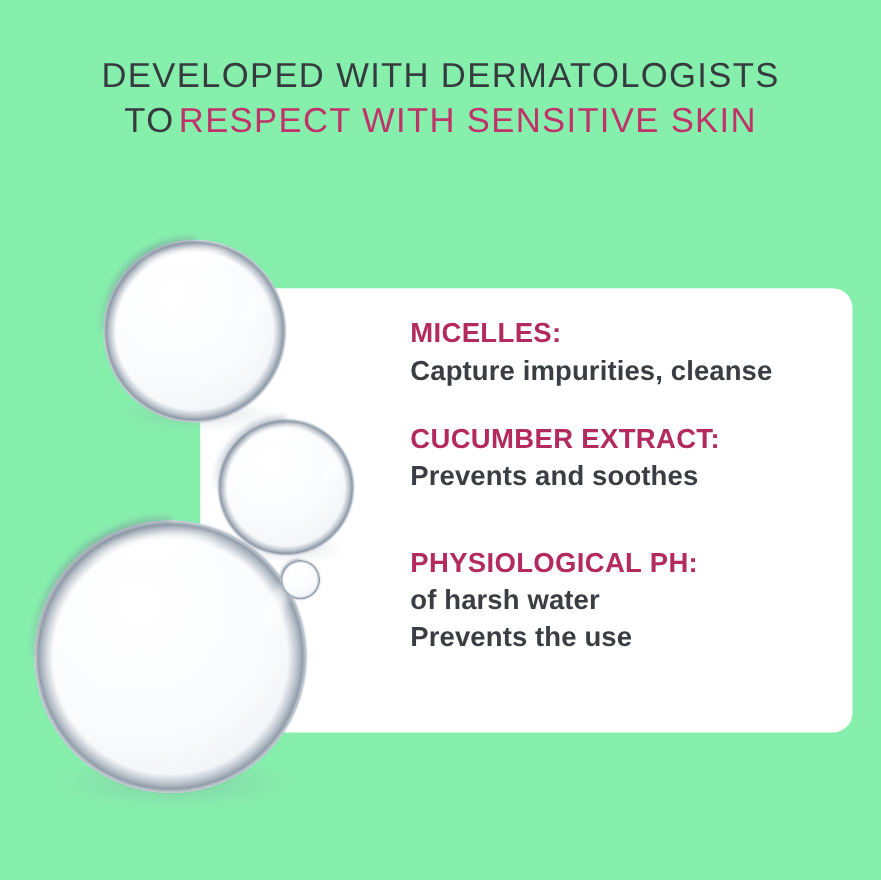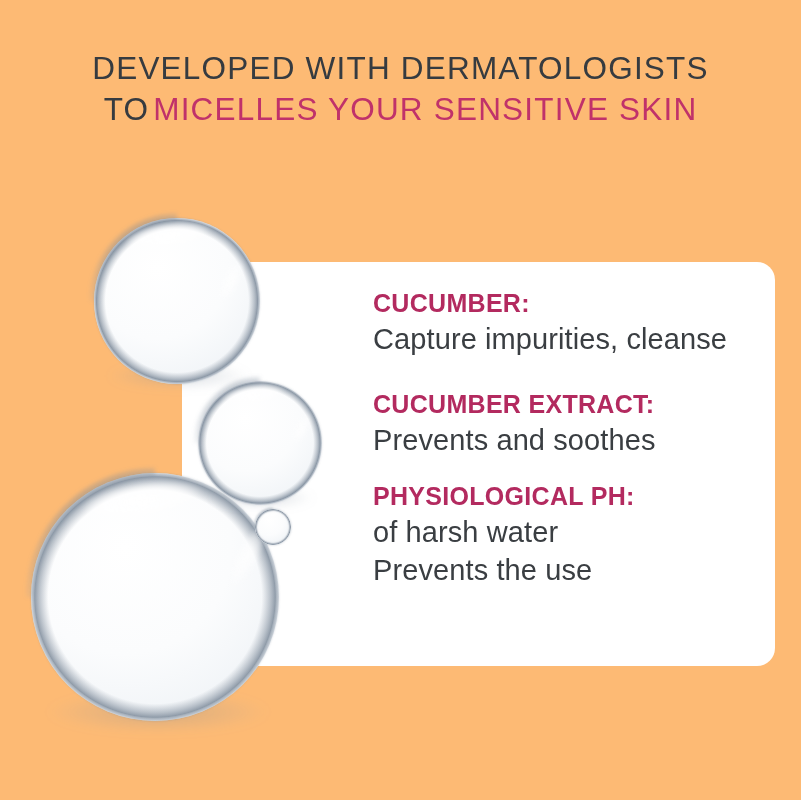--- a/index.html
+++ b/index.html
@@ -14,21 +14,21 @@
   body {
     font-family: "Liberation Sans", sans-serif;
     background: #f3f6fa;
     position: relative;
   }
 
   #stage {
     position: relative;
     width: 801px;
     height: 800px;
-    background: #fdba74;
+    background: #86efac;
     overflow: hidden;
   }
 
   
   .headline {
     position: absolute;
     left: 0;
     top: 48px;
     width: 801px;
     text-align: center;
@@ -82,42 +82,42 @@
     font-size: 25px;
     font-weight: 700;
     letter-spacing: 0.3px;
     line-height: 1.24;
     margin-bottom: 2px;
     white-space: nowrap;
   }
 
   .benefit-desc {
     color: #3a3e42;
-    font-size: 29px;
-    font-weight: 400;
+    font-size: 25px;
+    font-weight: 700;
     letter-spacing: 0.1px;
     line-height: 1.30;
   }
   .benefit-desc .dline { display: block; white-space: nowrap; }
 
   
   .benefit.b1 { margin-bottom: 30px; }
-  .benefit.b2 { margin-bottom: 22px; }
+  .benefit.b2 { margin-bottom: 48px; }
 </style>
 </head>
 <body>
 
 <div id="stage">
 
   <div class="headline">
     <span class="headline-line headline-line-1">
       <span class="hl-dark">DEVELOPED WITH DERMATOLOGISTS</span>
     </span>
     <span class="headline-line headline-line-2">
-      <span class="hl-dark">TO</span><span class="hl-pink">MICELLES YOUR SENSITIVE SKIN</span>
+      <span class="hl-dark">TO</span><span class="hl-pink">RESPECT WITH SENSITIVE SKIN</span>
     </span>
   </div>
 
   <div class="card"></div>
 
   <svg class="drops" viewBox="0 0 801 800" width="801" height="800">
     <defs>
 
       <radialGradient id="dropBody" cx="38%" cy="30%" r="78%">
         <stop offset="0%" stop-color="#ffffff"></stop>
@@ -198,21 +198,21 @@
       <circle cx="273" cy="527" r="18" fill="url(#dropRim)"></circle>
       <circle cx="273" cy="527" r="17.3" fill="none" stroke="rgba(120,134,150,0.60)" stroke-width="1.1" filter="url(#blur1)"></circle>
       <path d="M273 509 A18 18 0 0 0 255 527" fill="none" stroke="url(#arcShade)" stroke-width="3" filter="url(#blur1)"></path>
       <ellipse cx="270" cy="515" rx="9" ry="3" fill="url(#spec)" transform="rotate(-8 270 515)" filter="url(#blur1)"></ellipse>
     </g>
   </svg>
 
   <div class="text-col">
 
     <div class="benefit b1">
-      <div class="benefit-title">CUCUMBER:</div>
+      <div class="benefit-title">MICELLES:</div>
       <div class="benefit-desc">
         <span class="dline">Capture impurities, cleanse</span>
       </div>
     </div>
 
     <div class="benefit b2">
       <div class="benefit-title">CUCUMBER EXTRACT:</div>
       <div class="benefit-desc">
         <span class="dline">Prevents and soothes</span>
       </div>

